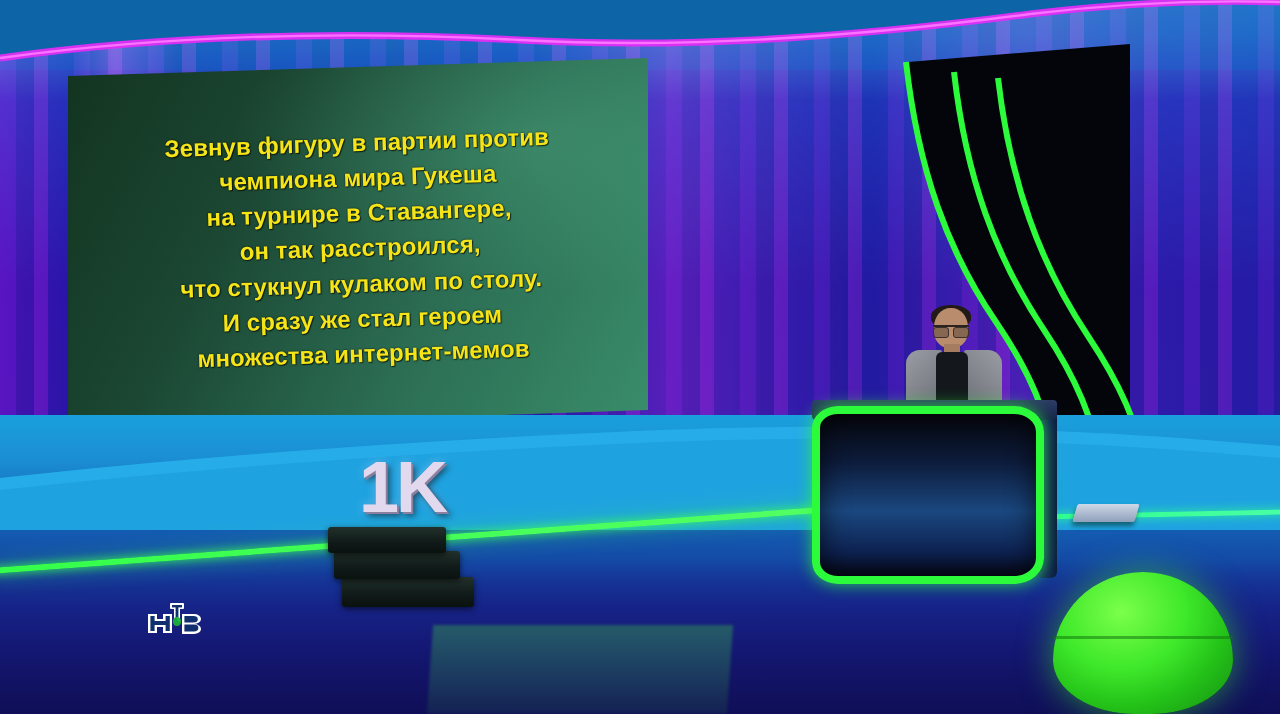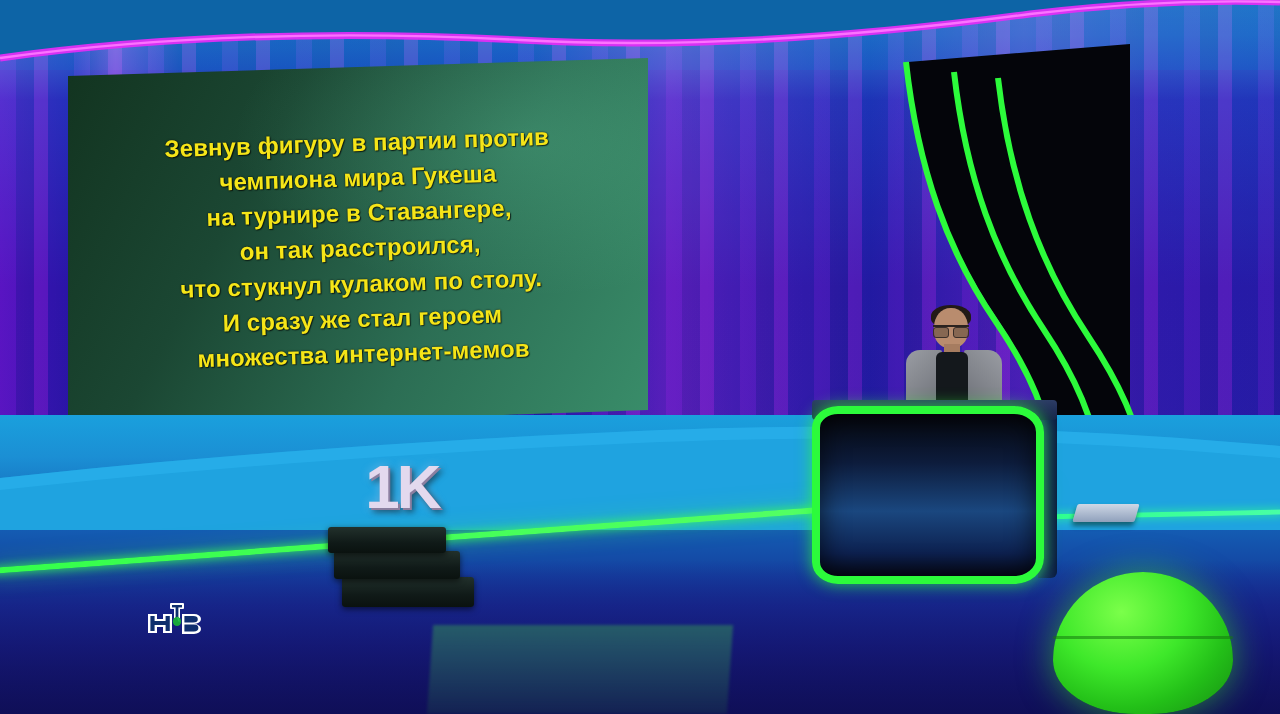--- a/index.html
+++ b/index.html
@@ -132,21 +132,21 @@
     background:linear-gradient(180deg,#22312c 0%, #101a18 60%, #0a120f 100%);
     border-radius:3px;
     box-shadow:0 2px 6px rgba(0,0,0,.6);
   }
   .trophy .base1{left:12px;top:82px;width:118px;height:26px;}
   .trophy .base2{left:18px;top:106px;width:126px;height:28px;}
   .trophy .base3{left:26px;top:132px;width:132px;height:30px;}
   .trophy .glyph{
     position:absolute;left:16px;top:-4px;width:140px;height:92px;
     color:#e3d9ee;
-    font-size:62px;font-weight:bold;line-height:92px;
+    font-size:72px;font-weight:bold;line-height:92px;
     text-align:center;
     letter-spacing:-3px;
     font-family:"Liberation Sans", sans-serif;
     text-shadow:2px 2px 0 #8b7fa0, 4px 4px 6px rgba(0,0,0,.55), 0 0 10px rgba(230,220,255,.35);
   }
 
   
   .podium{
     position:absolute;left:812px;top:400px;width:245px;height:190px;
   }

